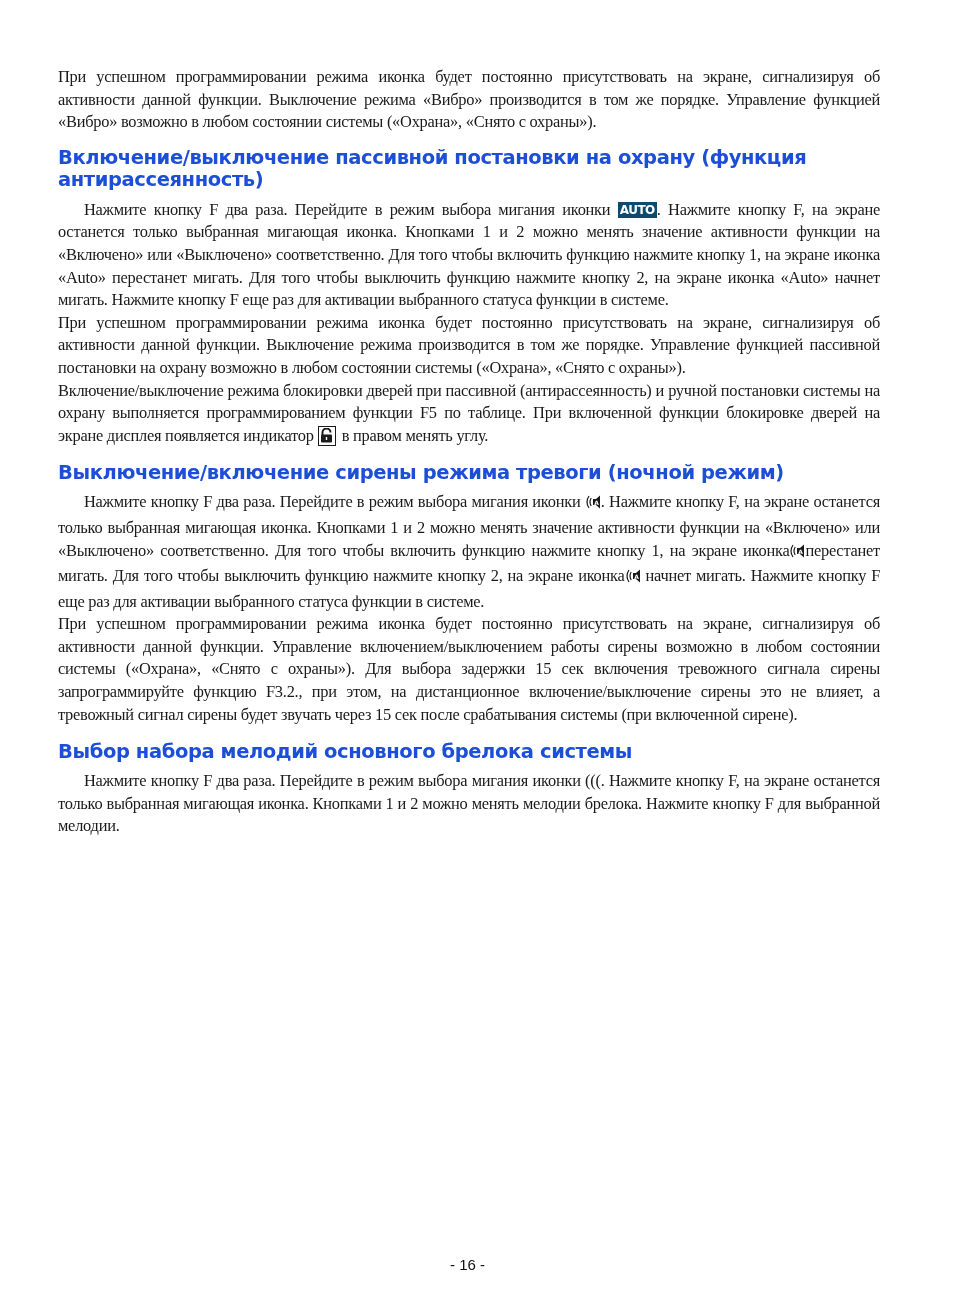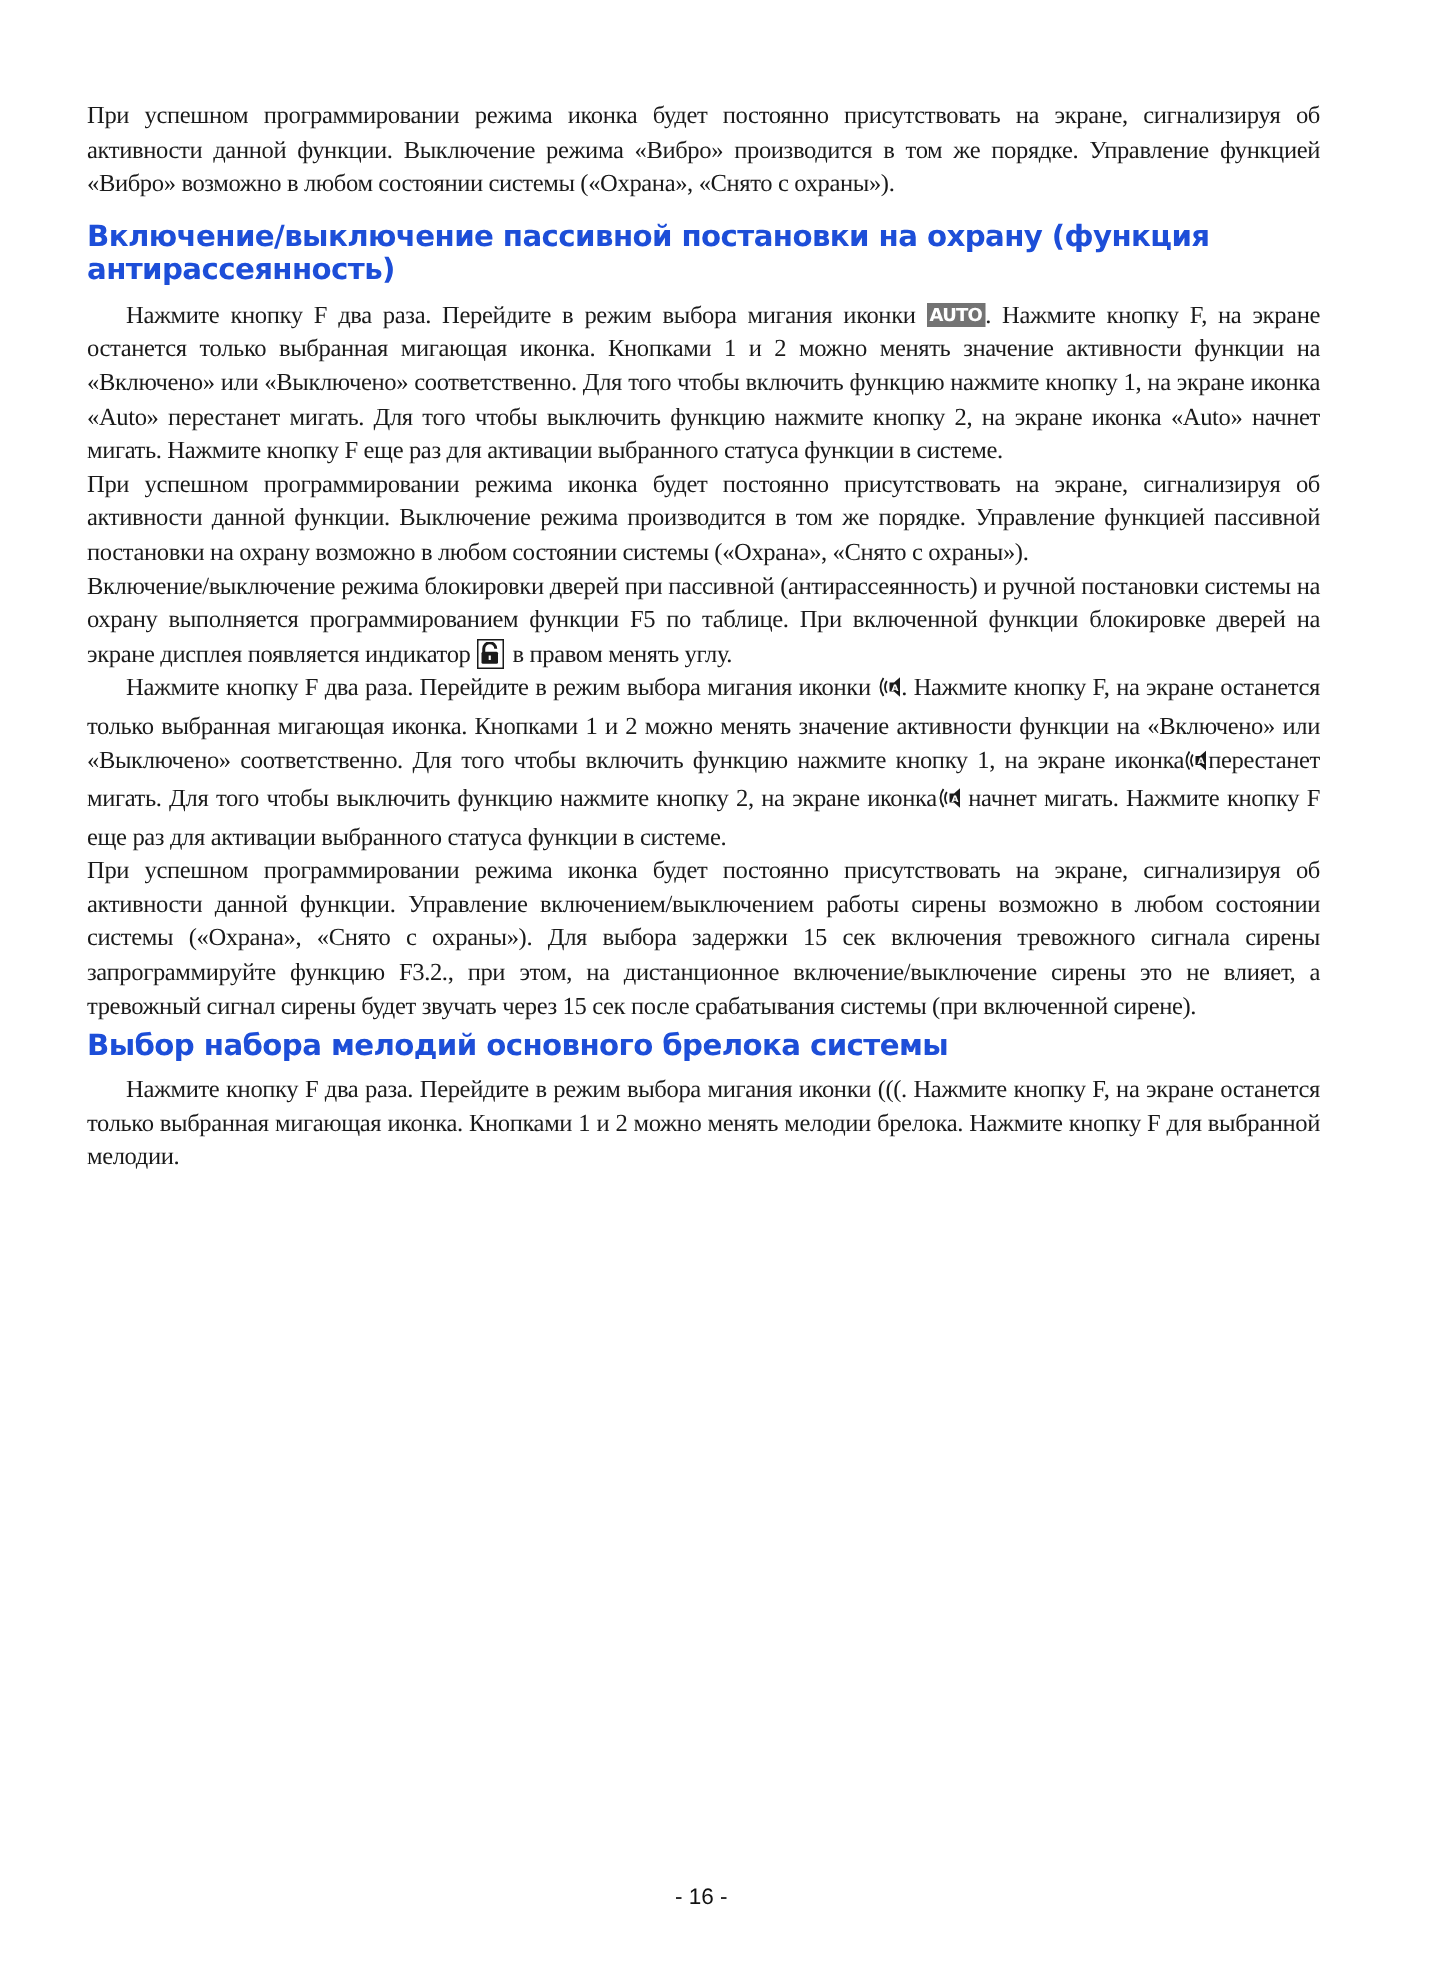--- a/index.html
+++ b/index.html
@@ -18,24 +18,24 @@
     font-family: "DejaVu Sans", "Liberation Sans", sans-serif;
     font-weight: bold;
     font-size: 19.5px;
     line-height: 22px;
     margin: 0;
     letter-spacing: -0.4px;
     color: #1d4ed8;
   }
   .h-s1 { margin-top: 13px; margin-bottom: 8px; }
   .h-s2 { margin-top: 15px; margin-bottom: 7px; }
-  .h-s3 { margin-top: 4px; margin-bottom: 7px; }
+  .h-s3 { margin-top: 15px; margin-bottom: 7px; }
   .icon-auto {
     display: inline-block;
-    background: #737373;
+    background: #0c4a6e;
     color: #fff;
     font-family: "DejaVu Sans", sans-serif;
     font-weight: bold;
     font-size: 12px;
     line-height: 16px;
     padding: 0 2px;
     letter-spacing: -0.5px;
     vertical-align: 1px;
     text-indent: 0;
   }
@@ -73,20 +73,21 @@
   <p class="body indent"><span>Нажмите кнопку F два раза. Перейдите в режим выбора мигания иконки </span><span class="icon-auto">AUTO</span><span>. Нажмите кнопку F, на экране останется только выбранная мигающая иконка. Кнопками 1 и 2 можно менять значение активности функции на «Включено» или «Выключено» соответственно. Для того чтобы включить функцию нажмите кнопку 1, на экране иконка «Auto» перестанет мигать. Для того чтобы выключить функцию нажмите кнопку 2, на экране иконка «Auto» начнет мигать. Нажмите кнопку F еще раз для активации выбранного статуса функции в системе.</span></p>
 
   <p class="body">При успешном программировании режима иконка будет постоянно присутствовать на экране, сигнализируя об активности данной функции. Выключение режима производится в том же порядке. Управление функцией пассивной постановки на охрану возможно в любом состоянии системы («Охрана», «Снято с охраны»).</p>
 
   <p class="body"><span>Включение/выключение режима блокировки дверей при пассивной (антирассеянность) и ручной постановки системы на охрану выполняется программированием функции F5 по таблице. При включенной функции блокировке дверей на экране дисплея появляется индикатор</span><span class="icon-lock"><svg width="13" height="15" viewBox="0 0 13 15">
           <path d="M2.5 7 V4.5 A4 4 0 0 1 10.5 4.5" fill="none" stroke="#1a1a1a" stroke-width="2"></path>
           <rect x="1" y="6.5" width="11" height="8" rx="1" fill="#1a1a1a"></rect>
           <rect x="5.8" y="9" width="1.4" height="3" fill="#fff"></rect>
         </svg></span><span>в правом менять углу.</span></p>
 
+  <h2 class="h-s2">Выключение/включение сирены режима тревоги (ночной режим)</h2>
 
   <p class="body indent"><span>Нажмите кнопку F два раза. Перейдите в режим выбора мигания иконки </span><span class="icon-siren"><svg width="16" height="16" viewBox="0 0 16 16">
           <path d="M4 2 Q0 8 4 14" fill="none" stroke="#1a1a1a" stroke-width="1.2"></path>
           <path d="M6.2 4 Q3.8 8 6.2 12" fill="none" stroke="#1a1a1a" stroke-width="1.2"></path>
           <path d="M8 5 H11 L15 1.5 V14.5 L11 11 H8 Z" fill="#1a1a1a"></path>
           <text x="9.3" y="10.5" font-size="6" font-family="DejaVu Sans, sans-serif" font-weight="bold" fill="#fff">A</text>
         </svg></span><span>. Нажмите кнопку F, на экране останется только выбранная мигающая иконка. Кнопками 1 и 2 можно менять значение активности функции на «Включено» или «Выключено» соответственно. Для того чтобы включить функцию нажмите кнопку 1, на экране иконка</span><span class="icon-siren"><svg width="16" height="16" viewBox="0 0 16 16">
           <path d="M4 2 Q0 8 4 14" fill="none" stroke="#1a1a1a" stroke-width="1.2"></path>
           <path d="M6.2 4 Q3.8 8 6.2 12" fill="none" stroke="#1a1a1a" stroke-width="1.2"></path>
           <path d="M8 5 H11 L15 1.5 V14.5 L11 11 H8 Z" fill="#1a1a1a"></path>

